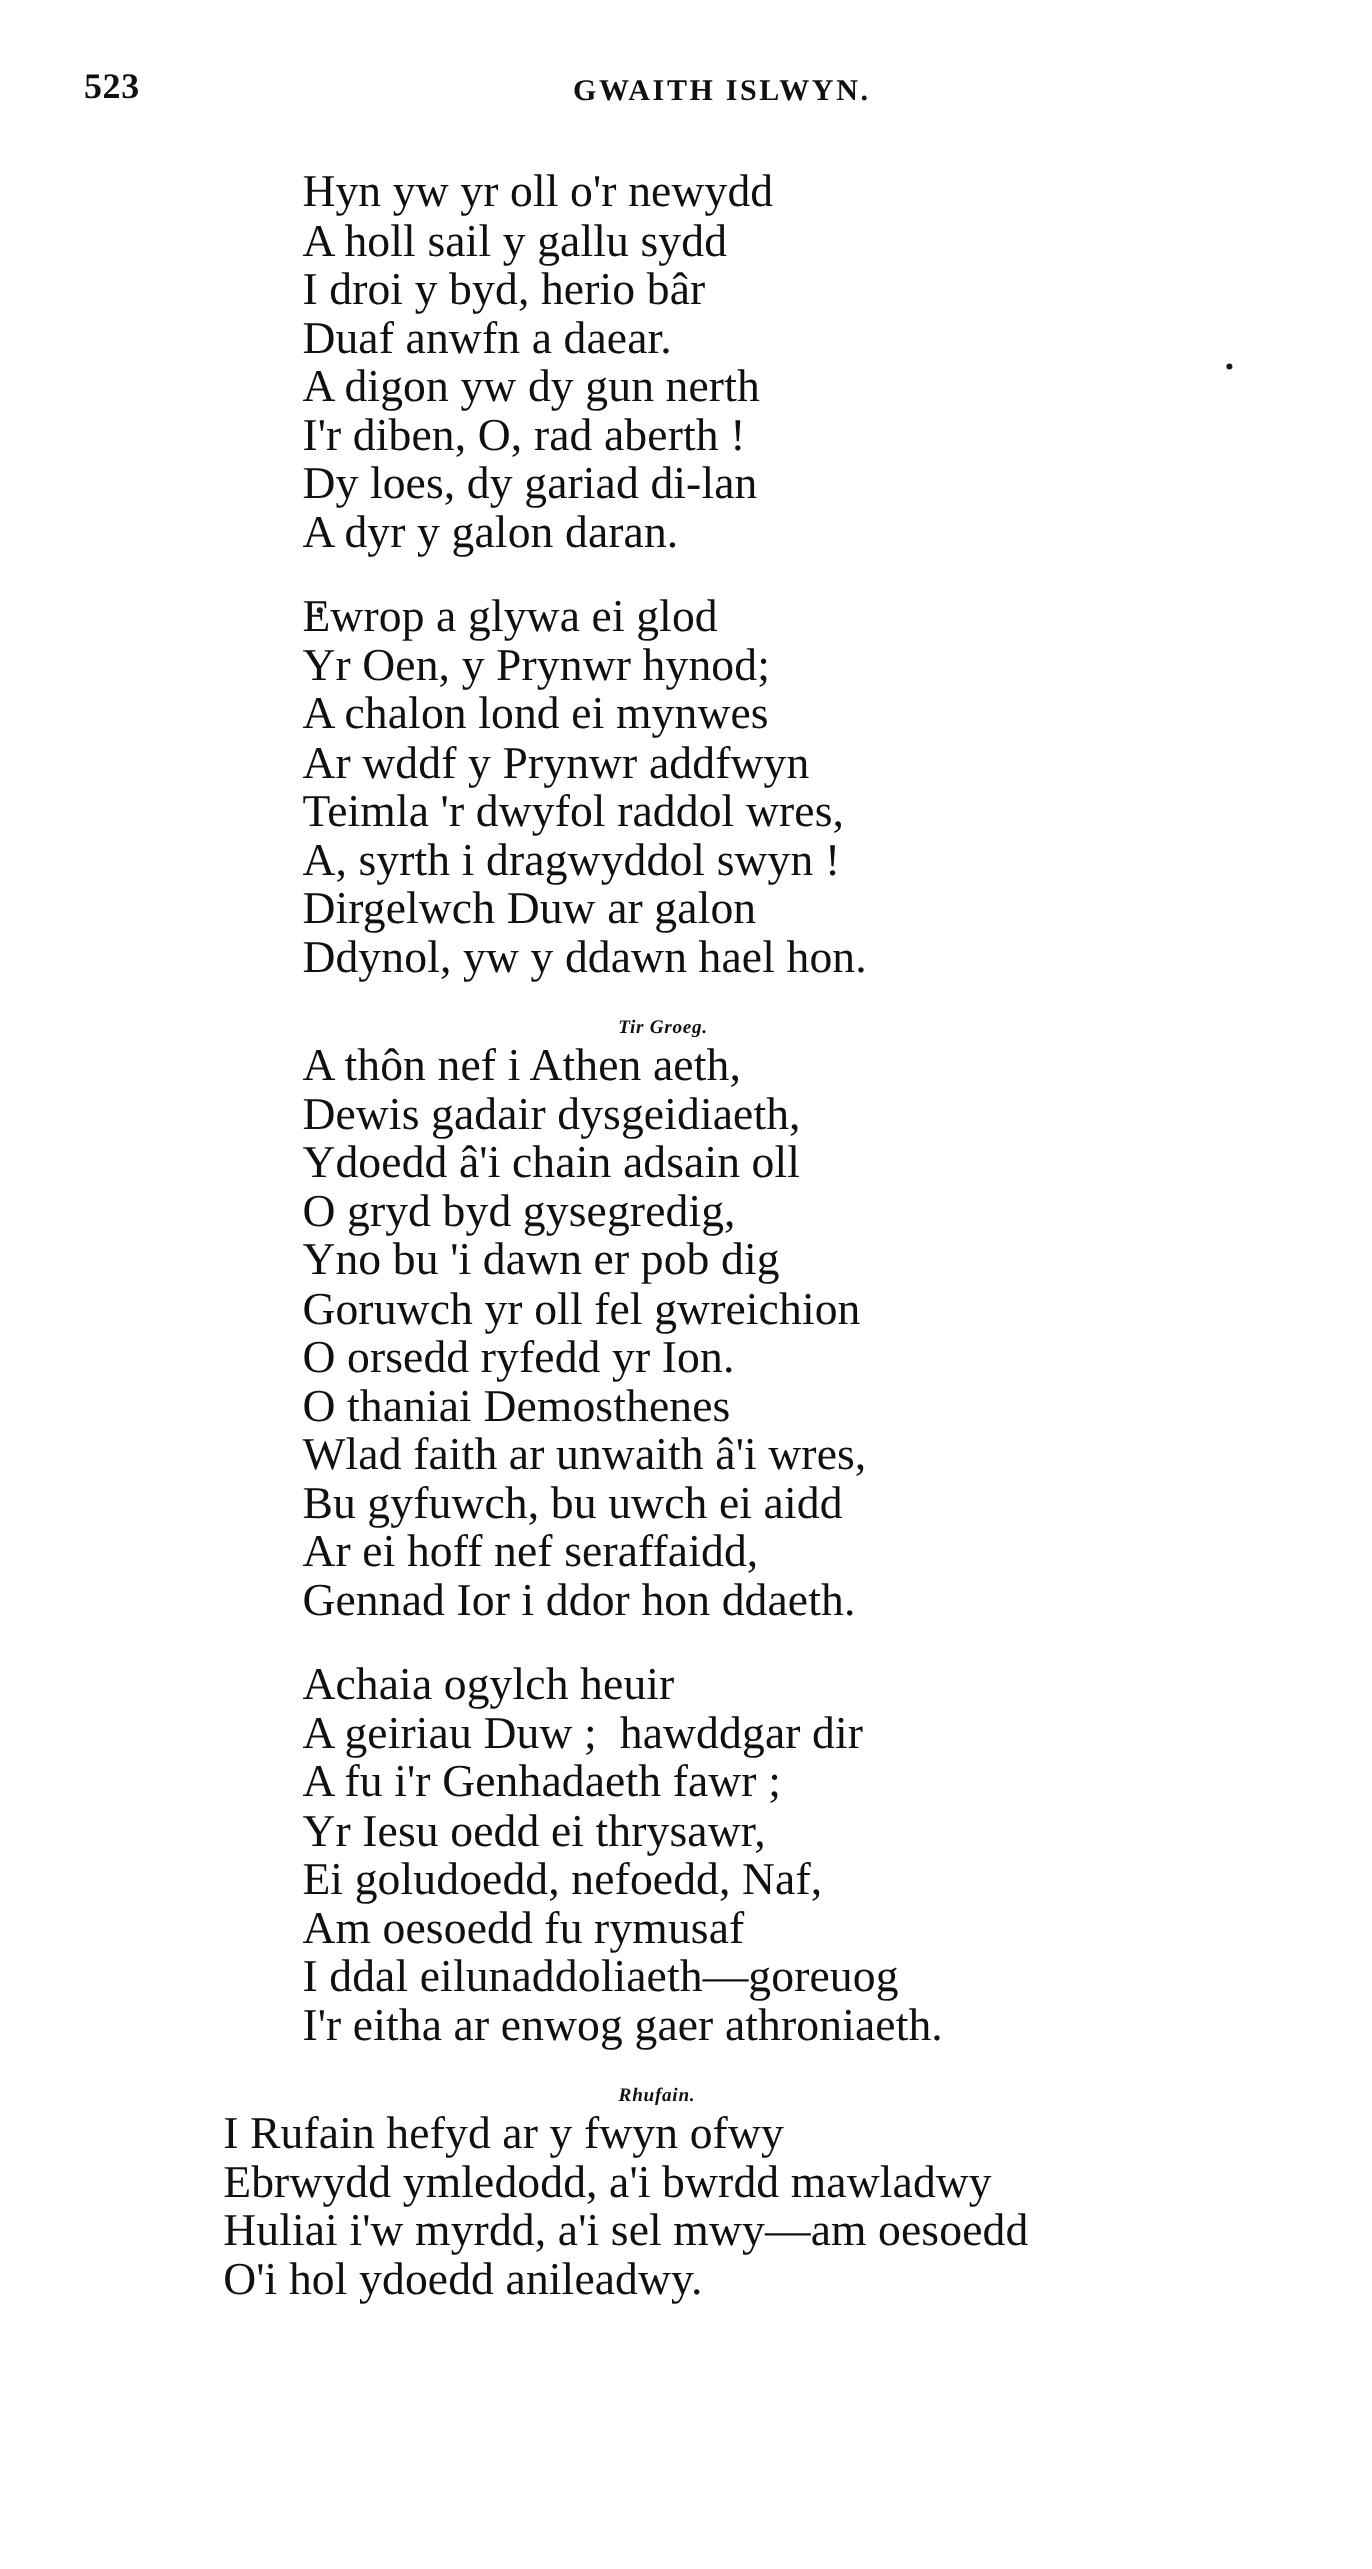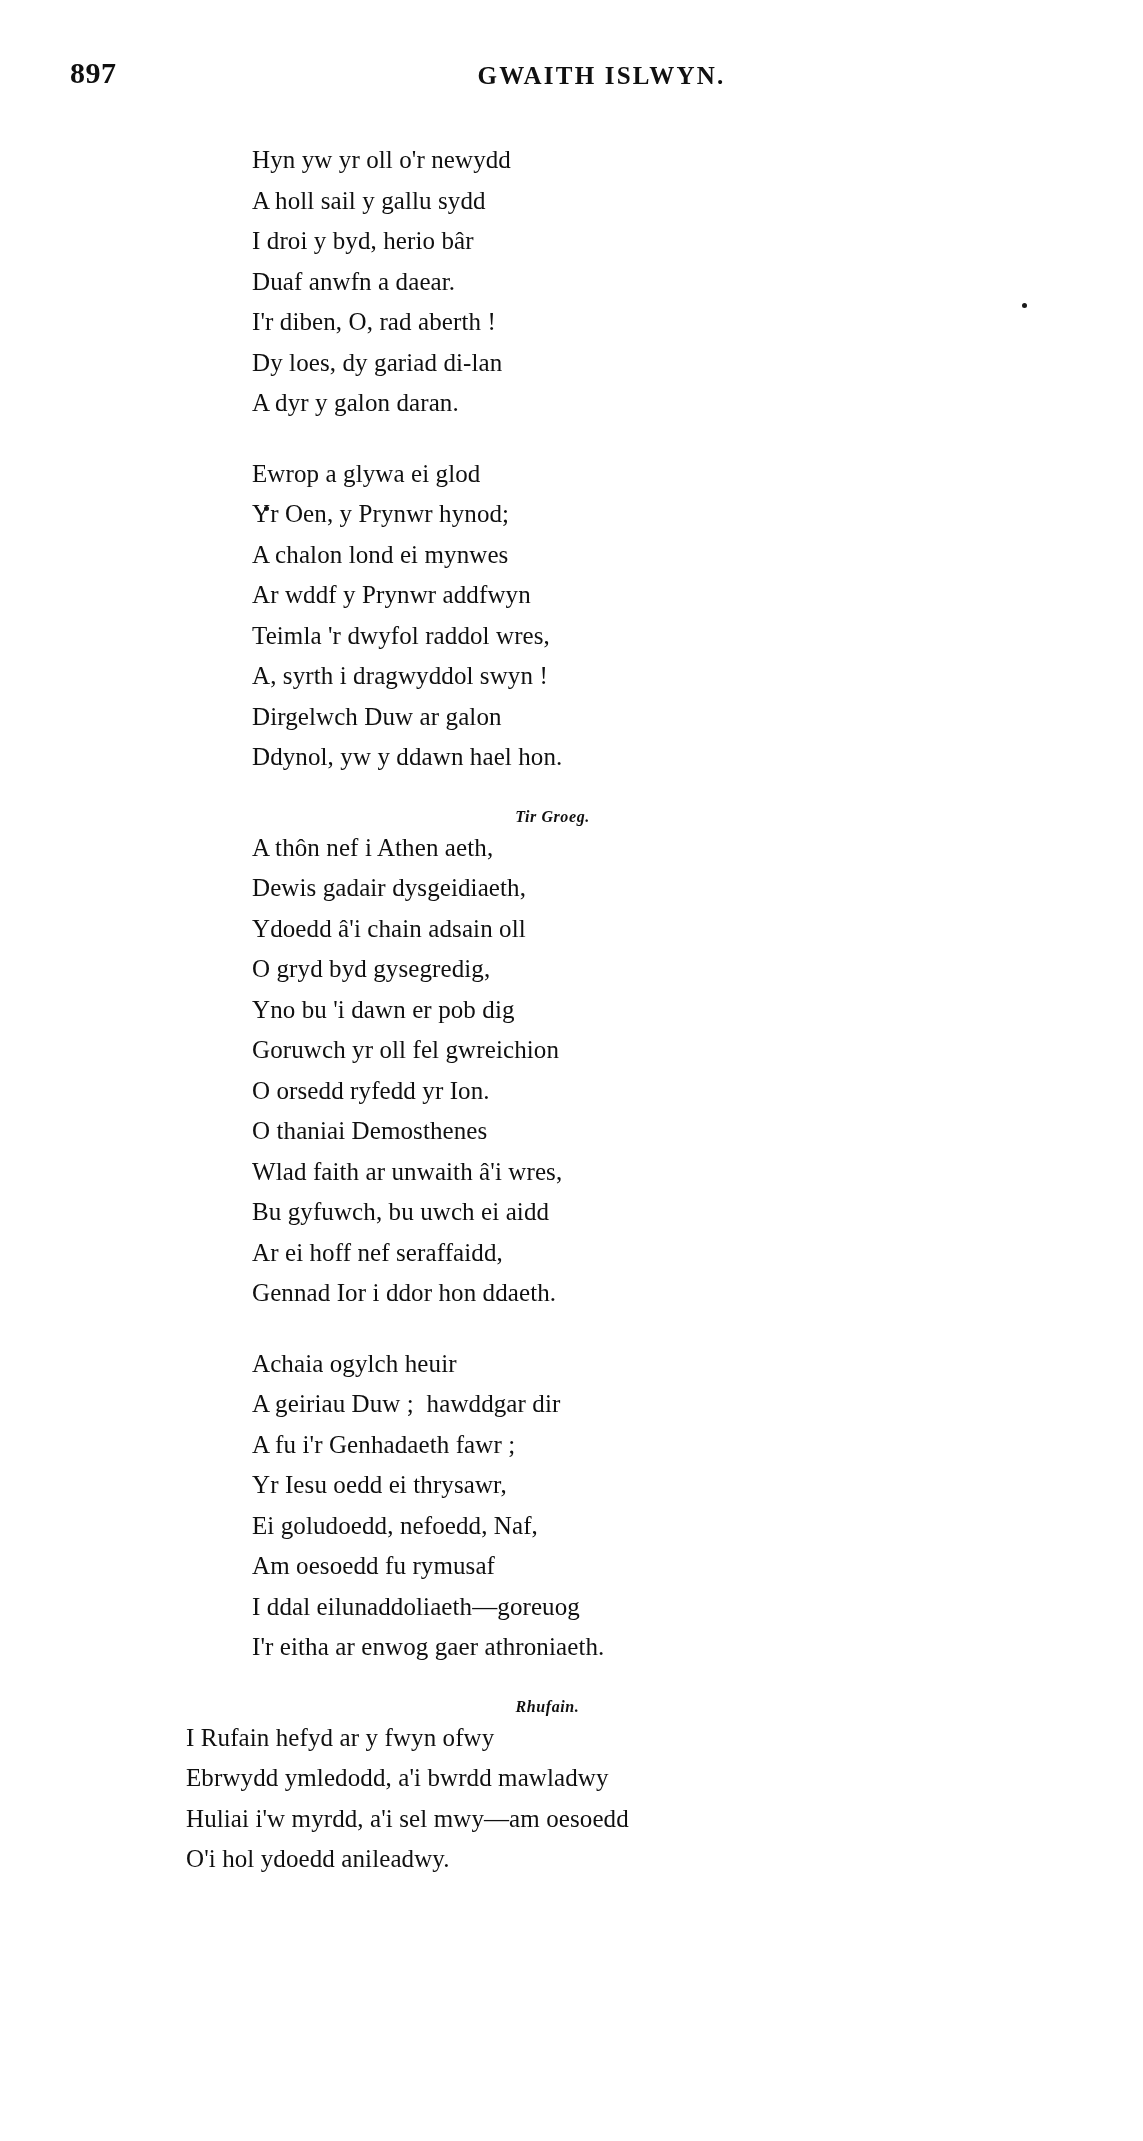--- a/index.html
+++ b/index.html
@@ -56,21 +56,21 @@
     padding: 0;
     position: relative;
   }
   .stanza.indented {
     margin-left: 182px;
   }
   .stanza.flush {
     margin-left: 116px;
   }
   .verse-line {
-    font-size: 25px;
+    font-size: 38px;
     line-height: 40.5px;
     white-space: pre;
     letter-spacing: 0.1px;
   }
   .side-note {
     text-align: center;
     font-size: 16px;
     font-weight: bold;
     font-style: italic;
     letter-spacing: 0.6px;
@@ -87,34 +87,35 @@
   }
   .speck.s1 { left: 952px; top: 163px; width: 5px; height: 5px; }
   .speck.s2 { left: 194px; top: 366px; width: 5px; height: 5px; }
 </style>
 </head>
 <body>
 
 <div class="page">
 
   <div class="header">
-    <div class="folio">897</div>
+    <div class="folio">523</div>
     <div class="running-title">GWAITH ISLWYN.</div>
   </div>
 
   <div class="body-area">
 
     <div class="speck s1"></div>
     <div class="speck s2"></div>
 
     <div class="stanza indented">
       <div class="verse-line">Hyn yw yr oll o'r newydd</div>
       <div class="verse-line">A holl sail y gallu sydd</div>
       <div class="verse-line">I droi y byd, herio bâr</div>
       <div class="verse-line">Duaf anwfn a daear.</div>
+      <div class="verse-line">A digon yw dy gun nerth</div>
       <div class="verse-line">I'r diben, O, rad aberth !</div>
       <div class="verse-line">Dy loes, dy gariad di-lan</div>
       <div class="verse-line">A dyr y galon daran.</div>
     </div>
 
     <div class="stanza indented">
       <div class="verse-line">Ewrop a glywa ei glod</div>
       <div class="verse-line">Yr Oen, y Prynwr hynod;</div>
       <div class="verse-line">A chalon lond ei mynwes</div>
       <div class="verse-line">Ar wddf y Prynwr addfwyn</div>

